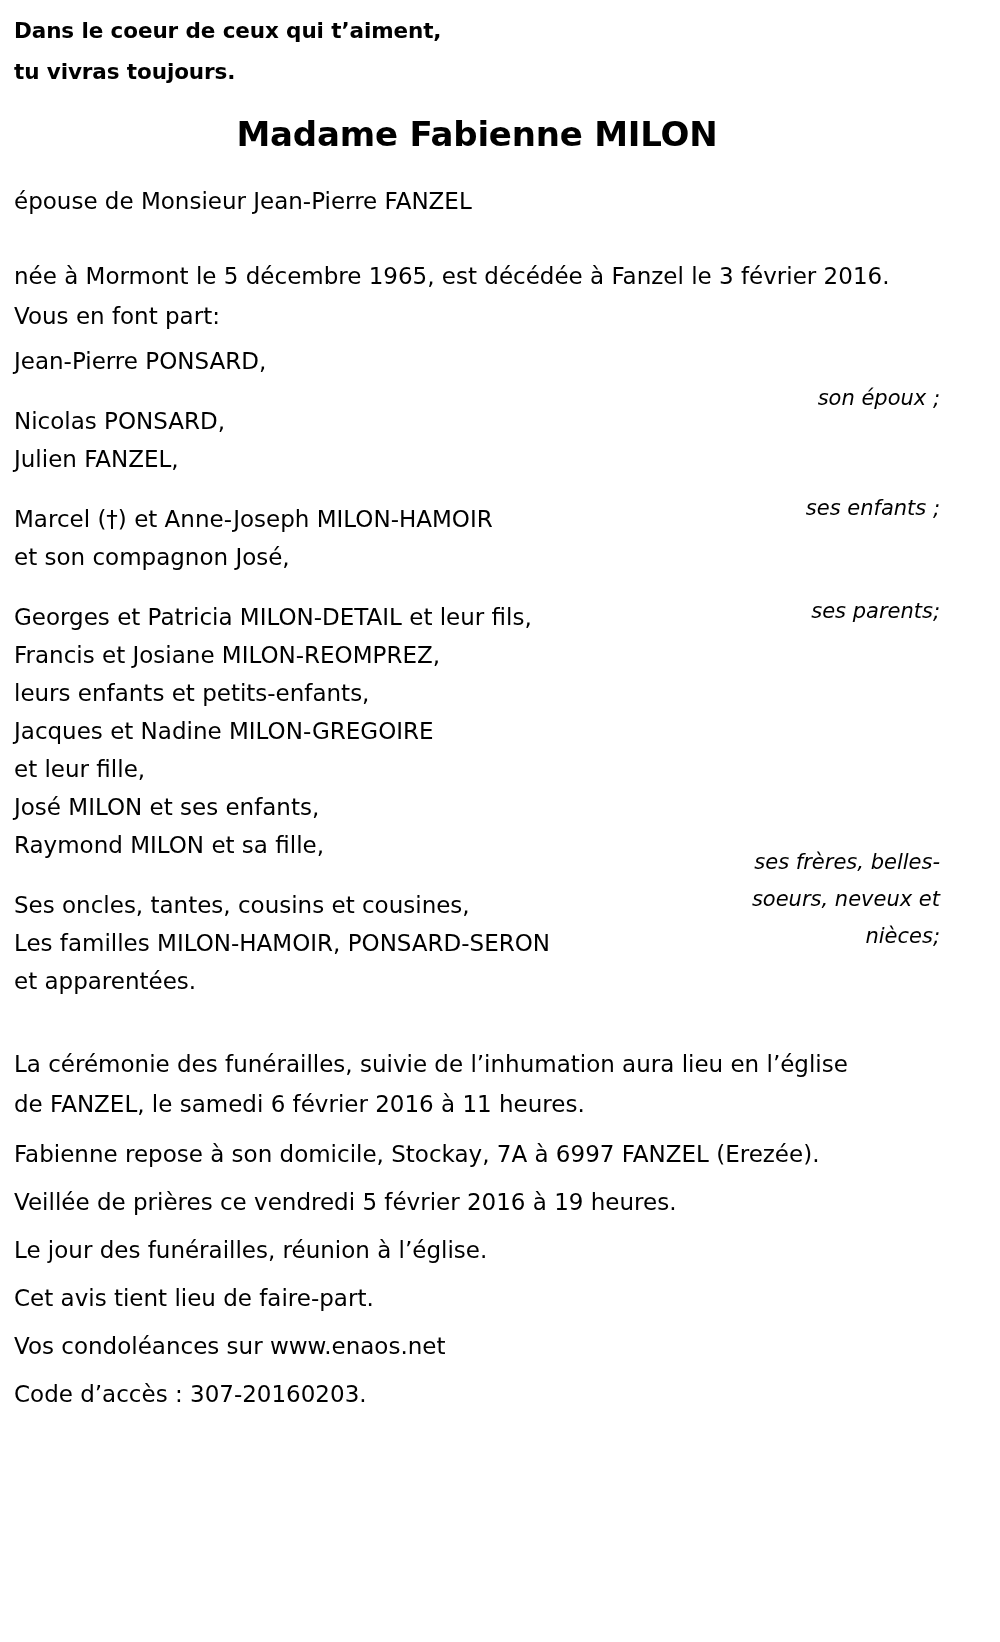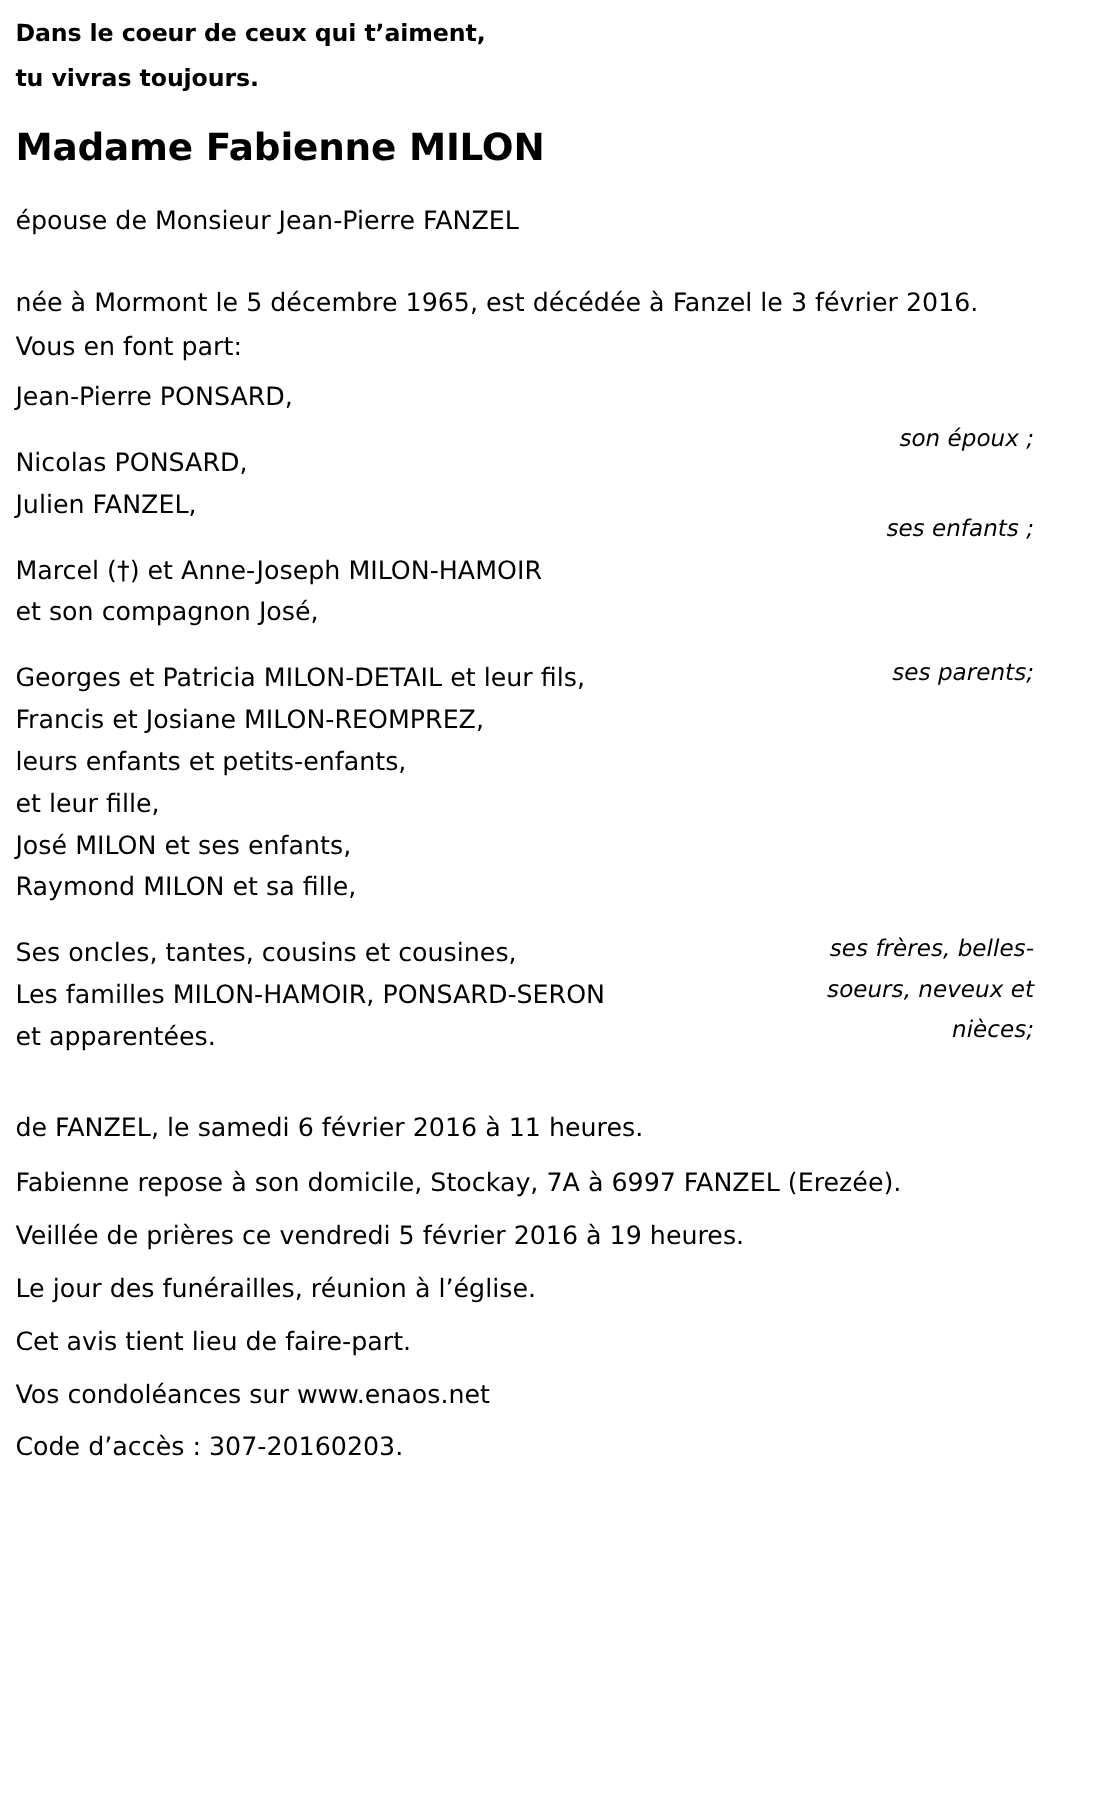--- a/index.html
+++ b/index.html
@@ -33,20 +33,21 @@
   .epigraph div { white-space: pre; }
 
   
   .deceased-name {
     font-weight: bold;
     font-size: 34px;
     line-height: 44px;
     letter-spacing: -0.2px;
     margin: 20px 0 28px 0;
     white-space: pre;
+    text-align: center;
   }
 
   
   .spouse-of {
     font-size: 23px;
     line-height: 34px;
     margin: 0 0 38px 0;
   }
   .birth-death {
     font-size: 23px;
@@ -128,38 +129,39 @@
       </div>
       <div class="rel-label" style="top:38px;">son époux ;</div>
     </div>
     <div class="gap-md"></div>
 
     <div class="fam-group">
       <div class="fam-names">
         <div>Nicolas PONSARD,</div>
         <div>Julien FANZEL,</div>
       </div>
-      <div class="rel-label" style="top:60px;">ses enfants ;</div>
+      <div class="rel-label" style="top:88px;">ses enfants ;</div>
     </div>
     <div class="gap-md"></div>
 
     <div class="fam-group">
       <div class="fam-names">
         <div>Marcel (†) et Anne-Joseph MILON-HAMOIR</div>
         <div>et son compagnon José,</div>
       </div>
       <div class="rel-label" style="top:93px;">ses parents;</div>
     </div>
     <div class="gap-md"></div>
 
     <div class="fam-group">
       <div class="fam-names">
         <div>Georges et Patricia MILON-DETAIL et leur fils,</div>
         <div>Francis et Josiane MILON-REOMPREZ,</div>
         <div>leurs enfants et petits-enfants,</div>
+        <div>Jacques et Nadine MILON-GREGOIRE</div>
         <div>et leur fille,</div>
         <div>José MILON et ses enfants,</div>
         <div>Raymond MILON et sa fille,</div>
       </div>
       <div class="rel-label" style="top:246px;font-style:italic;">ses frères, belles-
 soeurs, neveux et
 nièces;</div>
     </div>
     <div class="gap-md"></div>
 
@@ -168,20 +170,21 @@
         <div>Ses oncles, tantes, cousins et cousines,</div>
         <div>Les familles MILON-HAMOIR, PONSARD-SERON</div>
         <div>et apparentées.</div>
       </div>
     </div>
 
   </div>
 
   <div class="closing">
     <p>
+      <span class="ln">La cérémonie des funérailles, suivie de l’inhumation aura lieu en l’église</span>
       <span class="ln">de FANZEL, le samedi 6 février 2016 à 11 heures.</span>
     </p>
     <p class="tight">Fabienne repose à son domicile, Stockay, 7A à 6997 FANZEL (Erezée).</p>
     <p class="tight">Veillée de prières ce vendredi 5 février 2016 à 19 heures.</p>
     <p class="tight">Le jour des funérailles, réunion à l’église.</p>
     <p class="tight">Cet avis tient lieu de faire-part.</p>
     <p class="tight">Vos condoléances sur www.enaos.net</p>
     <p class="tight">Code d’accès : 307-20160203.</p>
   </div>
 

